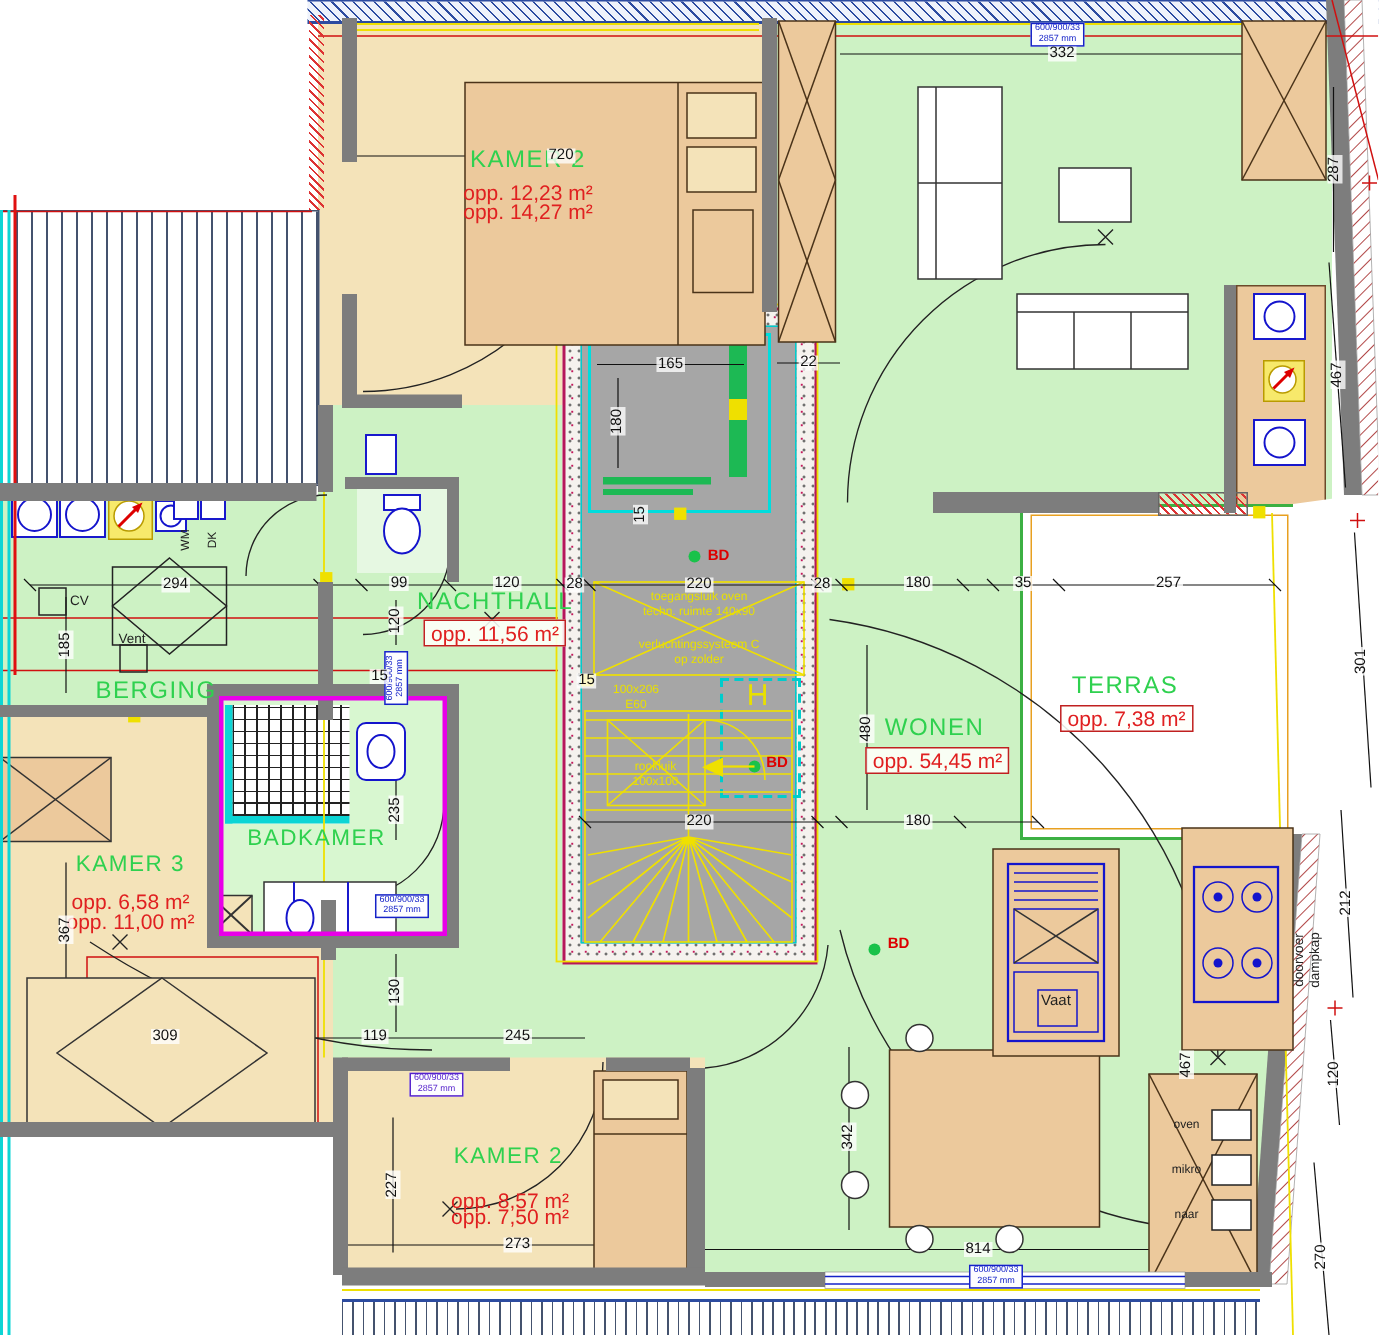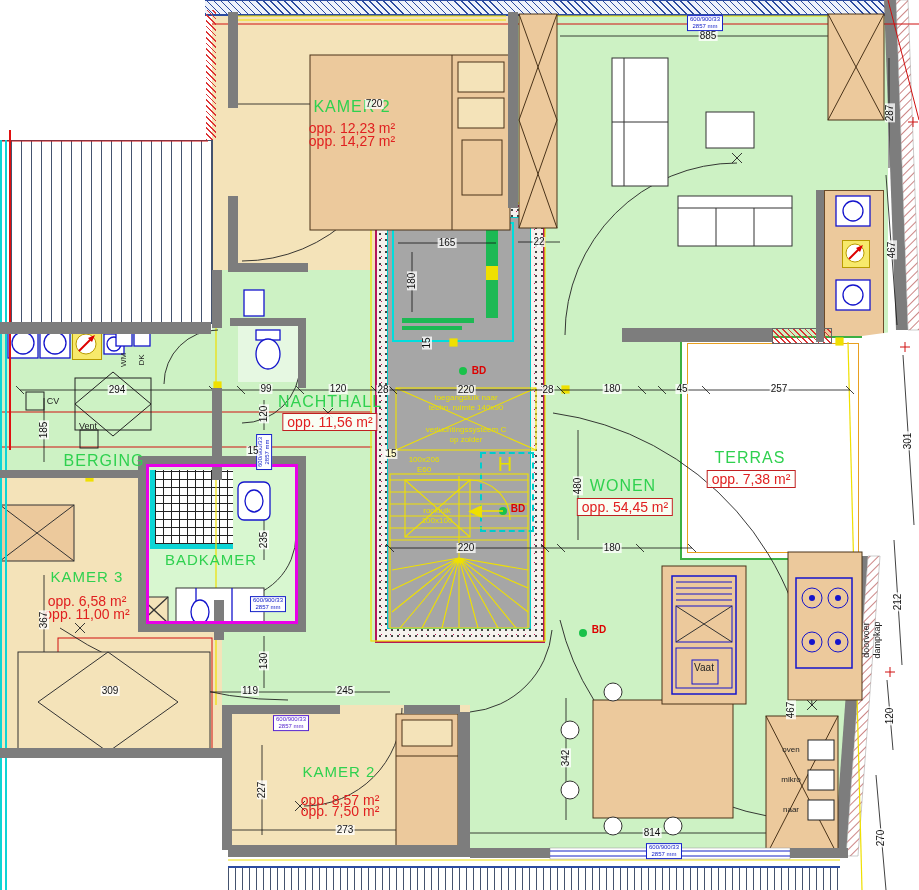--- a/index.html
+++ b/index.html
@@ -370,21 +370,21 @@
   <div class="lbl rname sm" style="left:339px;top:771px">KAMER 2</div>
   <div class="lbl area" style="left:340px;top:811px">opp. 7,50 m²</div>
   <div class="lbl area" style="left:340px;top:800px">opp. 8,57 m²</div>
 
   <div class="lbl rname" style="left:623px;top:486px">WONEN</div>
   <div class="lbl area areabox" style="left:625px;top:507px">opp. 54,45 m²</div>
 
   <div class="lbl rname" style="left:750px;top:458px">TERRAS</div>
   <div class="lbl area areabox" style="left:751px;top:479px">opp. 7,38 m²</div>
 
-  <div class="lbl ann" style="left:466px;top:398px">toegangsluik naar</div>
+  <div class="lbl ann" style="left:466px;top:398px">toegangsluik oven</div>
   <div class="lbl ann" style="left:466px;top:408px">techn. ruimte 140x90</div>
   <div class="lbl ann" style="left:466px;top:430px">verluchtingssysteem C</div>
   <div class="lbl ann" style="left:466px;top:440px">op zolder</div>
   <div class="lbl ann" style="left:424px;top:460px">100x206</div>
   <div class="lbl ann" style="left:424px;top:470px">E60</div>
   <div class="lbl ann" style="left:437px;top:511px">rookluik</div>
   <div class="lbl ann" style="left:437px;top:521px">100x100</div>
   <div class="lbl ann" style="left:505px;top:464px;font-size:20px">H</div>
   <div class="lbl bd" style="left:479px;top:371px">BD</div>
   <div class="lbl bd" style="left:518px;top:509px">BD</div>
@@ -416,35 +416,35 @@
   <div class="lbl wspec" style="left:291px;top:723px;border-color:#5522cc;color:#5522cc">
     <div>600/900/33</div>
     <div>2857 mm</div>
   </div>
   <div class="lbl wspec vdim" style="left:264px;top:452px">
     <div>600/900/33</div>
     <div>2857 mm</div>
   </div>
 
   <div class="lbl dim" style="left:374px;top:104px">720</div>
-  <div class="lbl dim" style="left:708px;top:36px">885</div>
+  <div class="lbl dim" style="left:708px;top:36px">332</div>
   <div class="lbl dim vdim" style="left:890px;top:113px">287</div>
   <div class="lbl dim vdim" style="left:892px;top:250px">467</div>
   <div class="lbl dim vdim" style="left:791px;top:710px">467</div>
   <div class="lbl dim" style="left:447px;top:243px">165</div>
   <div class="lbl dim" style="left:539px;top:242px">22</div>
   <div class="lbl dim vdim" style="left:412px;top:281px">180</div>
   <div class="lbl dim" style="left:117px;top:390px">294</div>
   <div class="lbl dim" style="left:266px;top:389px">99</div>
   <div class="lbl dim" style="left:338px;top:389px">120</div>
   <div class="lbl dim" style="left:383px;top:390px">28</div>
   <div class="lbl dim" style="left:466px;top:390px">220</div>
   <div class="lbl dim" style="left:548px;top:390px">28</div>
   <div class="lbl dim" style="left:612px;top:389px">180</div>
-  <div class="lbl dim" style="left:682px;top:389px">45</div>
+  <div class="lbl dim" style="left:682px;top:389px">35</div>
   <div class="lbl dim" style="left:779px;top:389px">257</div>
   <div class="lbl dim" style="left:466px;top:548px">220</div>
   <div class="lbl dim" style="left:612px;top:548px">180</div>
   <div class="lbl dim vdim" style="left:44px;top:430px">185</div>
   <div class="lbl dim vdim" style="left:44px;top:620px">367</div>
   <div class="lbl dim vdim" style="left:264px;top:661px">130</div>
   <div class="lbl dim" style="left:250px;top:691px">119</div>
   <div class="lbl dim" style="left:110px;top:691px">309</div>
   <div class="lbl dim" style="left:345px;top:691px">245</div>
   <div class="lbl dim vdim" style="left:262px;top:790px">227</div>

